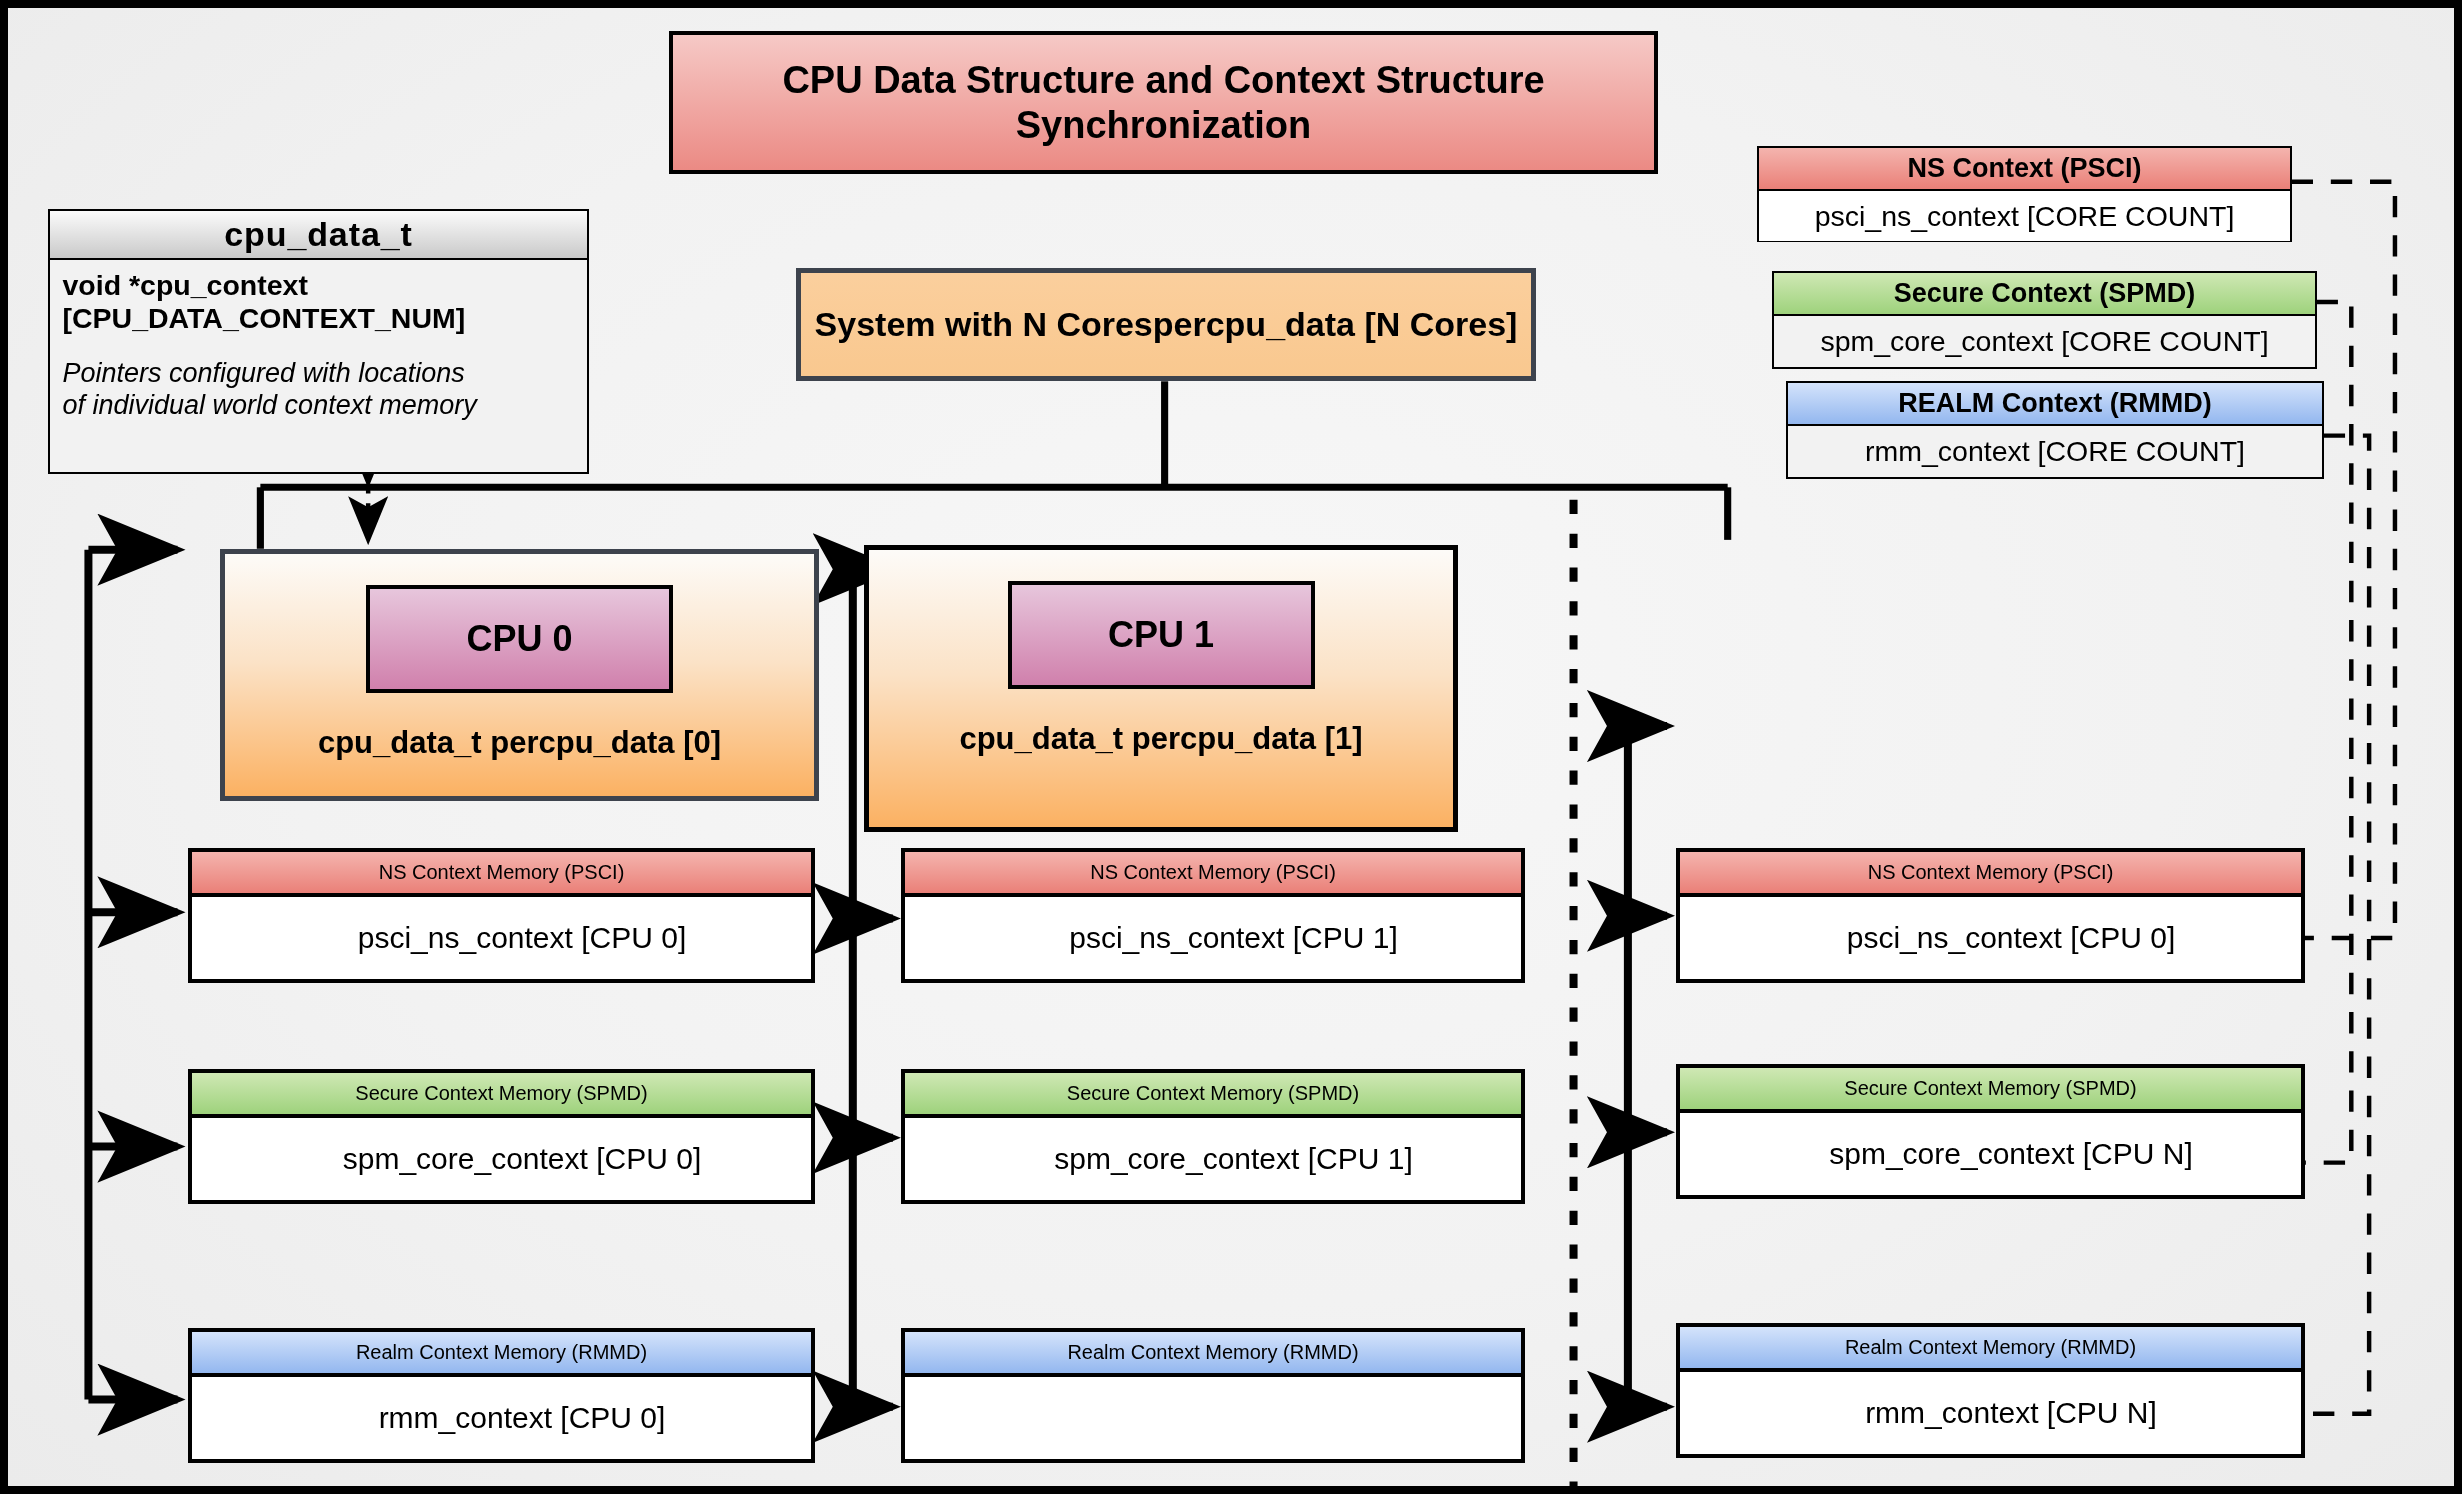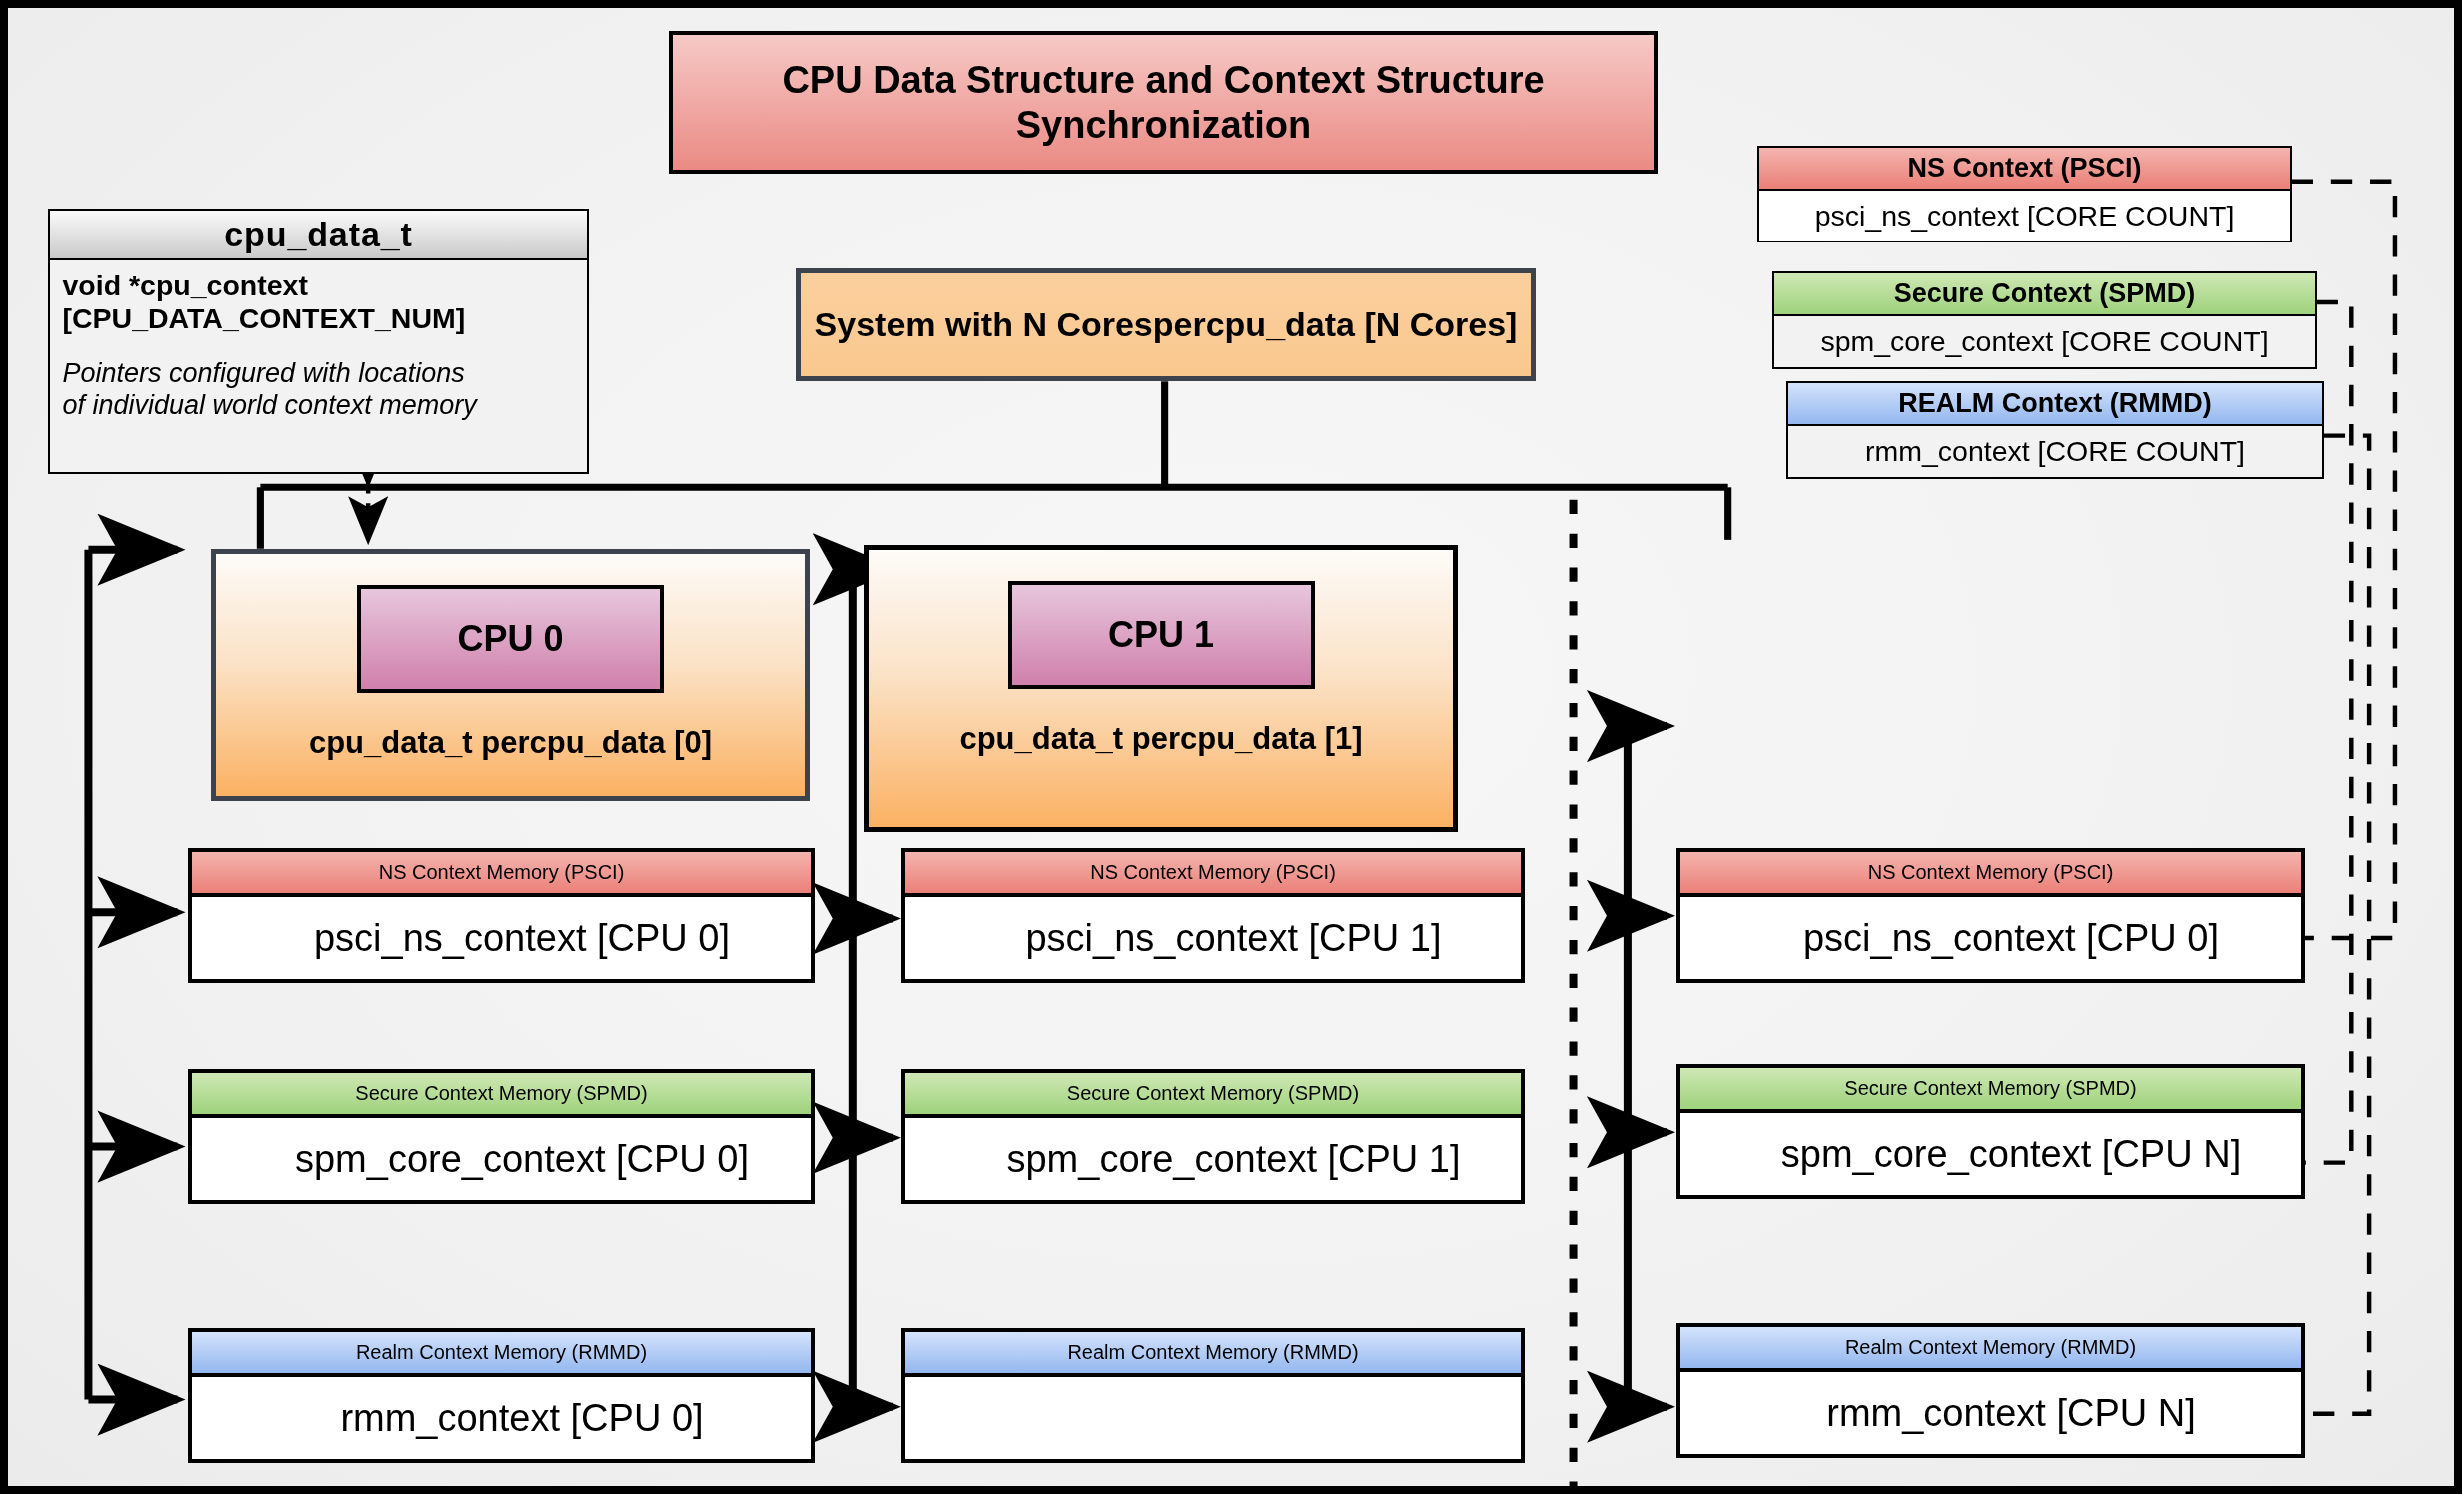--- a/index.html
+++ b/index.html
@@ -73,33 +73,33 @@
   }
   .cpublock .chip{
     margin-top:31px;width:299px;height:100px;
     background:linear-gradient(to bottom,#e7c6dc 0%,#d080ac 100%);
     border:4.5px solid #000;
     display:flex;align-items:center;justify-content:center;
     font-size:36px;font-weight:bold;
   }
   .cpublock .cap{margin-top:32px;font-size:31px;font-weight:bold;}
 
-  #cpu0{left:203px;top:541px;width:599px;height:252px;border:5.3px solid #3d434d;}
+  #cpu0{left:212px;top:541px;width:599px;height:252px;border:5.3px solid #3d434d;}
   #cpu1{left:856px;top:537px;width:594px;height:287px;border:5.3px solid #000;}
   #cpuN{left:1667px;top:532px;width:600px;height:258px;border:5.3px solid #000;}
 
   
   .memcard{border:4.5px solid #000;background:#fff;}
   .memcard .hd{
     height:41px;display:flex;align-items:center;justify-content:center;
     font-size:20px;font-weight:normal;border-bottom:4.5px solid #000;
   }
   .memcard .bd{
     display:flex;align-items:center;justify-content:center;
-    font-size:38px;height:calc(100% - 45px);padding-left:41px;
+    font-size:30px;height:calc(100% - 45px);padding-left:41px;
   }
 
   
   #c0-ns{left:180px;top:840px;width:627px;height:135px;}
   #c0-sec{left:180px;top:1061px;width:627px;height:135px;}
   #c0-rlm{left:180px;top:1320px;width:627px;height:135px;}
   
   #c1-ns{left:893px;top:840px;width:624px;height:135px;}
   #c1-sec{left:893px;top:1061px;width:624px;height:135px;}
   #c1-rlm{left:893px;top:1320px;width:624px;height:135px;}

